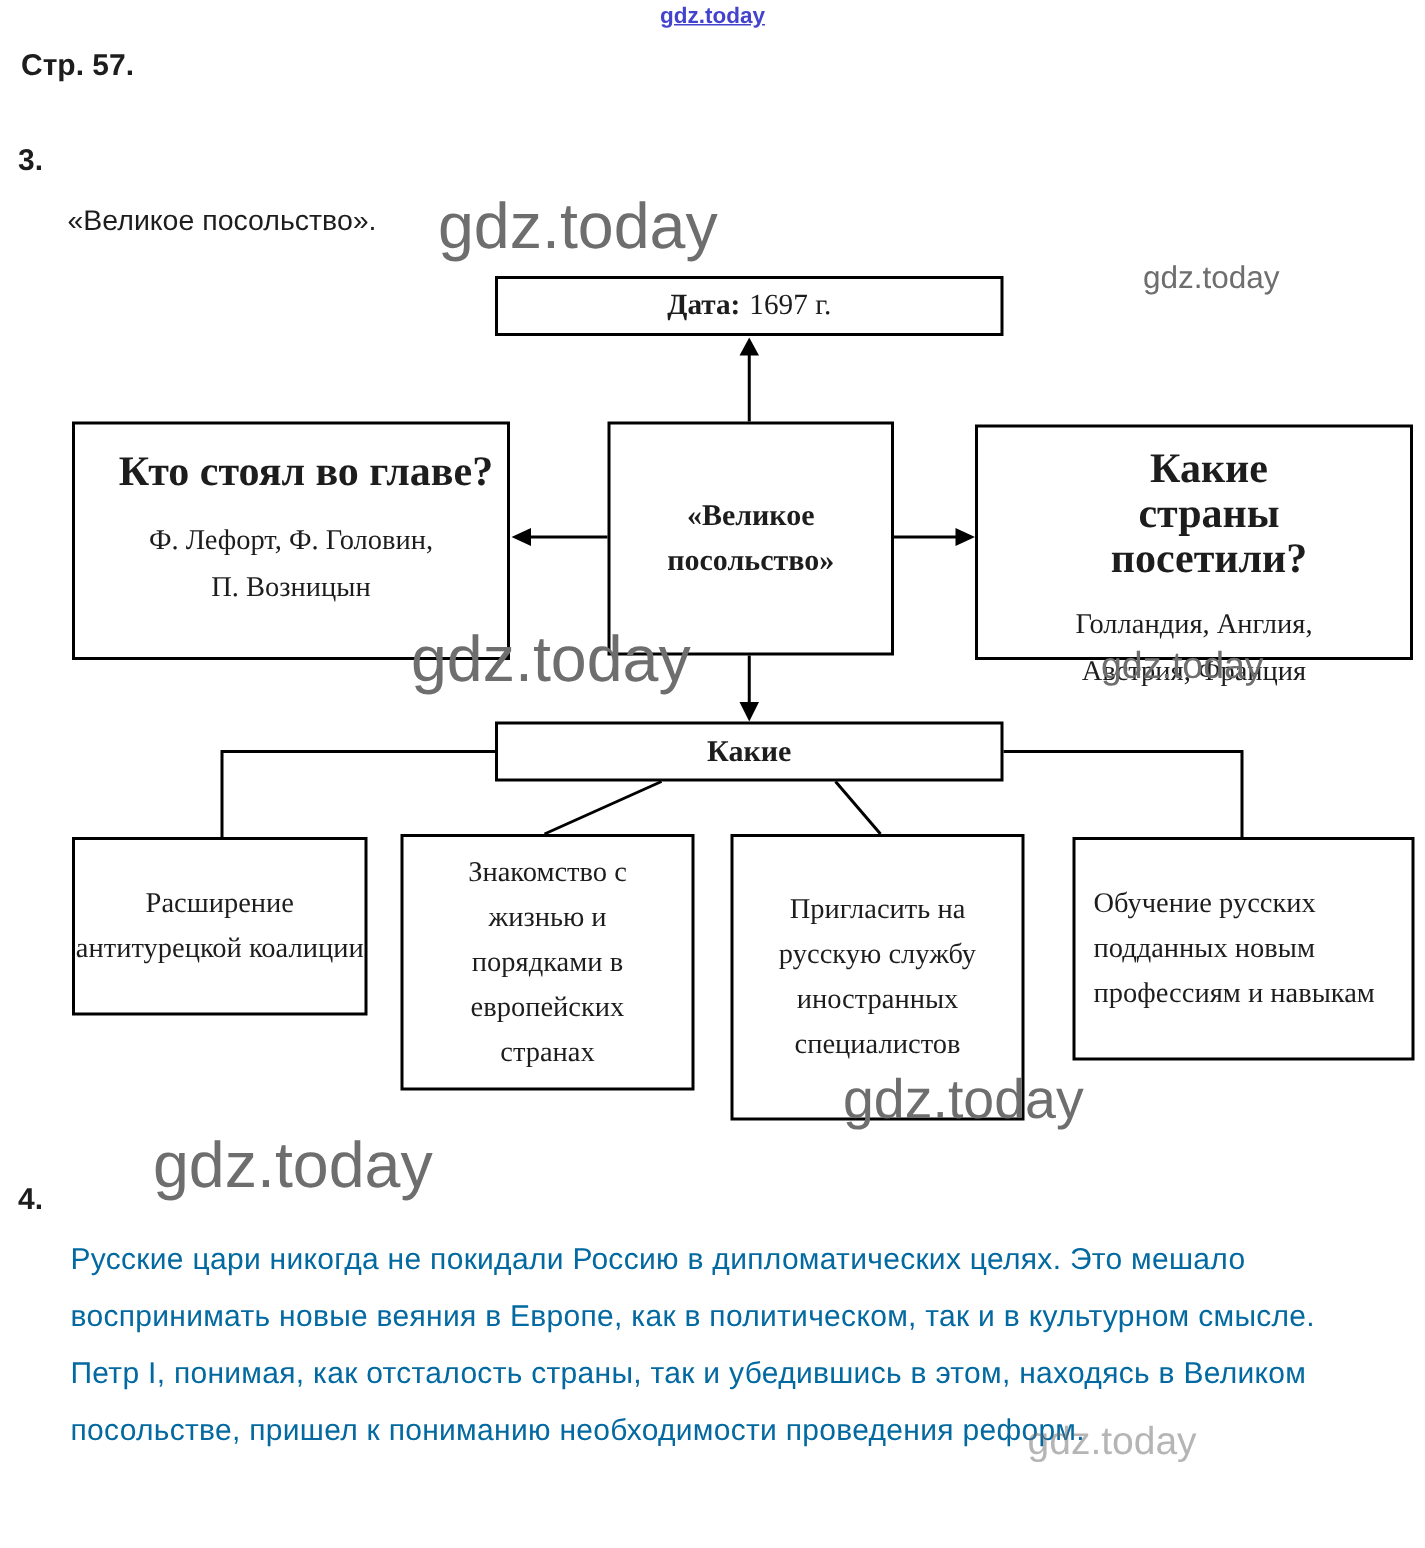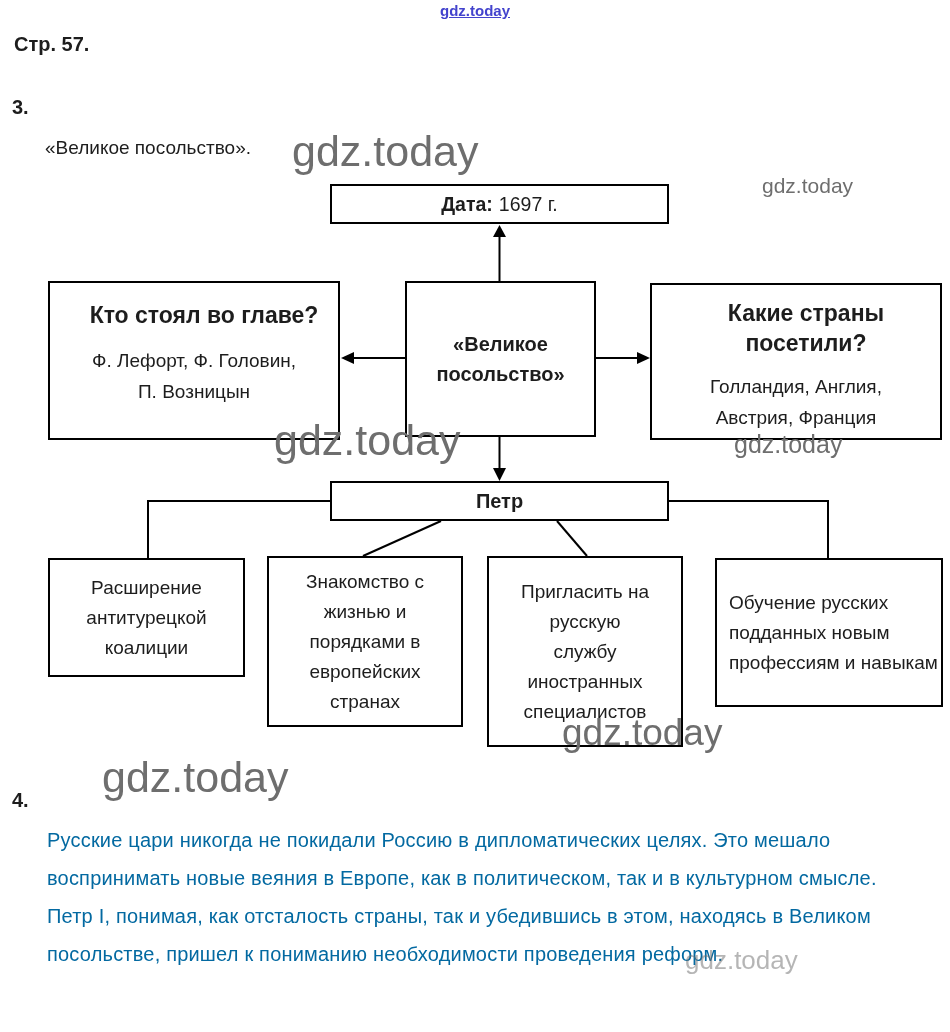--- a/index.html
+++ b/index.html
@@ -17,27 +17,28 @@
   .sec-num { position: absolute; left: 12px; font-size: 20px; font-weight: bold; }
   .intro { position: absolute; left: 45px; top: 137px; font-size: 19px; }
   .wm {
     position: absolute; color: #6e6e6e; z-index: 5; pointer-events: none;
     white-space: nowrap; line-height: 1; font-weight: 400;
   }
   .box {
     position: absolute; border: 2px solid #000; background: #fff; z-index: 2;
     display: flex; flex-direction: column; align-items: center; justify-content: center;
     text-align: center;
+    font-family: Liberation Serif, serif;
   }
   .date-box { left: 330px; top: 184px; width: 339px; height: 40px; flex-direction: row; gap: 6px; font-size: 19.5px; }
   .center-box { left: 405px; top: 281px; width: 191px; height: 156px; font-size: 20px; font-weight: bold; line-height: 30px; }
   .center-box .inner { max-width: 155px; }
   .left-box  { left: 48px;  top: 281px; width: 292px; height: 159px; justify-content: flex-start; padding-top: 17px; gap: 15px; }
   .right-box { left: 650px; top: 283px; width: 292px; height: 157px; justify-content: flex-start; padding-top: 13px; gap: 13px; }
-  .box-title { font-size: 23px; font-weight: bold; line-height: 30px; margin-left: 20px; }
+  .box-title { font-size: 28px; font-weight: bold; line-height: 30px; margin-left: 20px; }
   .box-body  { font-size: 19px; line-height: 31px; }
   .goals-box { left: 330px; top: 481px; width: 339px; height: 40px; font-size: 20px; font-weight: bold; }
   .goal { font-size: 19px; line-height: 30px; }
   .goal1 { left: 48px;  top: 558px; width: 197px; height: 119px; }
   .goal2 { left: 267px; top: 556px; width: 196px; height: 171px; }
   .goal3 { left: 487px; top: 556px; width: 196px; height: 191px; }
   .goal4 { left: 715px; top: 558px; width: 228px; height: 149px; align-items: flex-start; text-align: left; padding-left: 12px; }
   .goal2 .goal-text, .goal3 .goal-text { max-width: 138px; }
   .connectors { position: absolute; left: 0; top: 0; z-index: 3; pointer-events: none; }
   .connectors line, .connectors polyline { stroke: #000; stroke-width: 2; fill: none; }
@@ -81,21 +82,21 @@
     <div class="box-title">Кто стоял во главе?</div>
     <div class="box-body" style="max-width:212px">Ф. Лефорт, Ф. Головин, П. Возницын</div>
   </div>
 
   <div class="box right-box">
     <div class="box-title" style="max-width:160px">Какие страны посетили?</div>
     <div class="box-body" style="max-width:200px">Голландия, Англия, Австрия, Франция</div>
   </div>
 
   <div class="box goals-box">
-    <div>Петр</div>
+    <div>Какие</div>
   </div>
 
   <div class="box goal goal1">
     <div class="goal-text">Расширение антитурецкой коалиции</div>
   </div>
   <div class="box goal goal2">
     <div class="goal-text">Знакомство с жизнью и порядками в европейских странах</div>
   </div>
   <div class="box goal goal3">
     <div class="goal-text">Пригласить на русскую службу иностранных специалистов</div>

